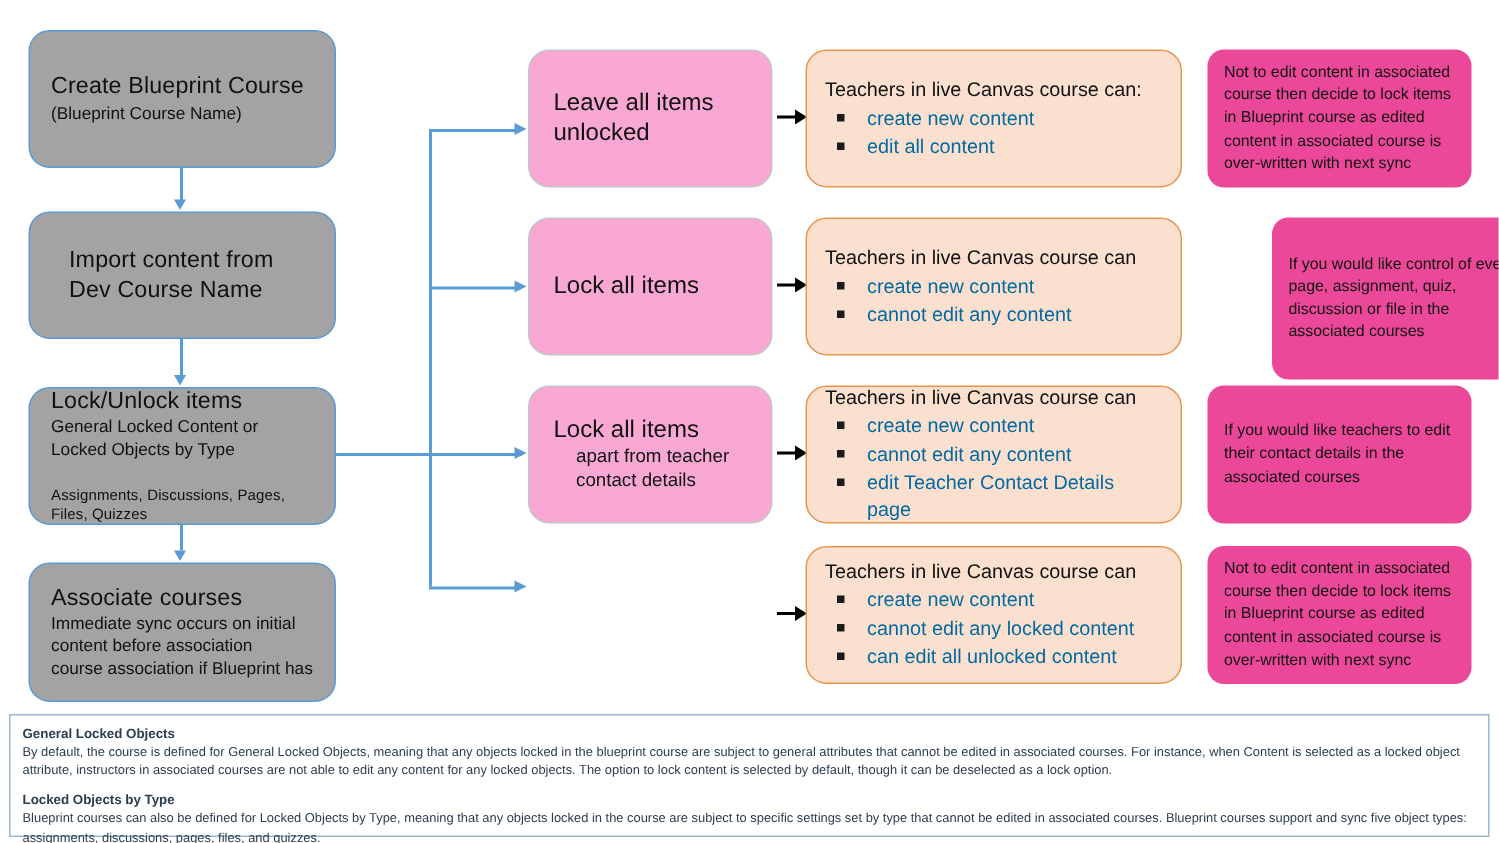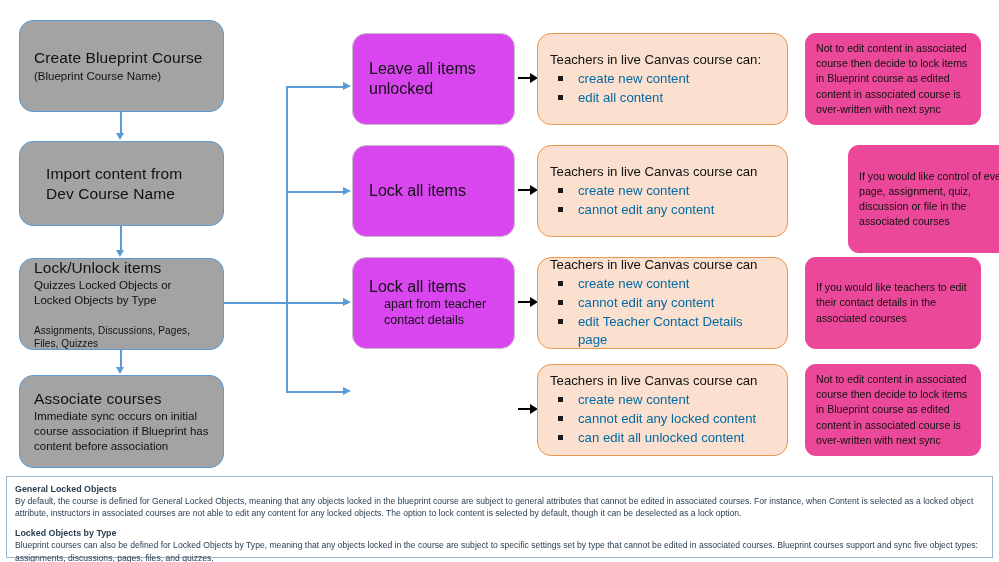--- a/index.html
+++ b/index.html
@@ -59,21 +59,21 @@
   .node.blue .n-sub3 {
     font-size: 10px;
     line-height: 1.3;
     color: #111111;
     margin-top: 16px;
     letter-spacing: 0.1px;
   }
 
   
   .node.grey {
-    background: #d946ef;
+    background: #f9a8d4;
     border: 1px solid #c4c4c4;
     padding: 0 16px;
   }
   .node.grey .n-title {
     font-size: 16px;
     line-height: 1.22;
     color: #111111;
   }
   .node.grey .n-sub {
     font-size: 12.5px;
@@ -199,30 +199,30 @@
     <div class="n-sub">(Blueprint Course Name)</div>
   </div>
 
   <div class="node blue" style="left:19px; top:141px; width:205px; height:85px;padding-left:26px;">
     <div class="n-title">Import content from</div>
     <div class="n-title">Dev Course Name</div>
   </div>
 
   <div class="node blue" style="left:19px; top:258px; width:205px; height:92px;">
     <div class="n-title">Lock/Unlock items</div>
-    <div class="n-sub">Quizzes Locked Objects or</div>
+    <div class="n-sub">General Locked Content or</div>
     <div class="n-sub2">Locked Objects by Type</div>
     <div class="n-sub3">Assignments, Discussions, Pages, Files, Quizzes</div>
   </div>
 
   <div class="node blue" style="left:19px; top:375px; width:205px; height:93px;">
     <div class="n-title">Associate courses</div>
     <div class="n-sub">Immediate sync occurs on initial</div>
+    <div class="n-sub2">content before association</div>
     <div class="n-sub2">course association if Blueprint has</div>
-    <div class="n-sub2">content before association</div>
   </div>
 
   <div class="conn v" style="left:120px; top:112px; height:22px;"></div>
   <div class="arrowhead-down" style="left:116px; top:133px;"></div>
 
   <div class="conn v" style="left:120px; top:226px; height:24px;"></div>
   <div class="arrowhead-down" style="left:116px; top:250px;"></div>
 
   <div class="conn v" style="left:120px; top:350px; height:17px;"></div>
   <div class="arrowhead-down" style="left:116px; top:367px;"></div>

